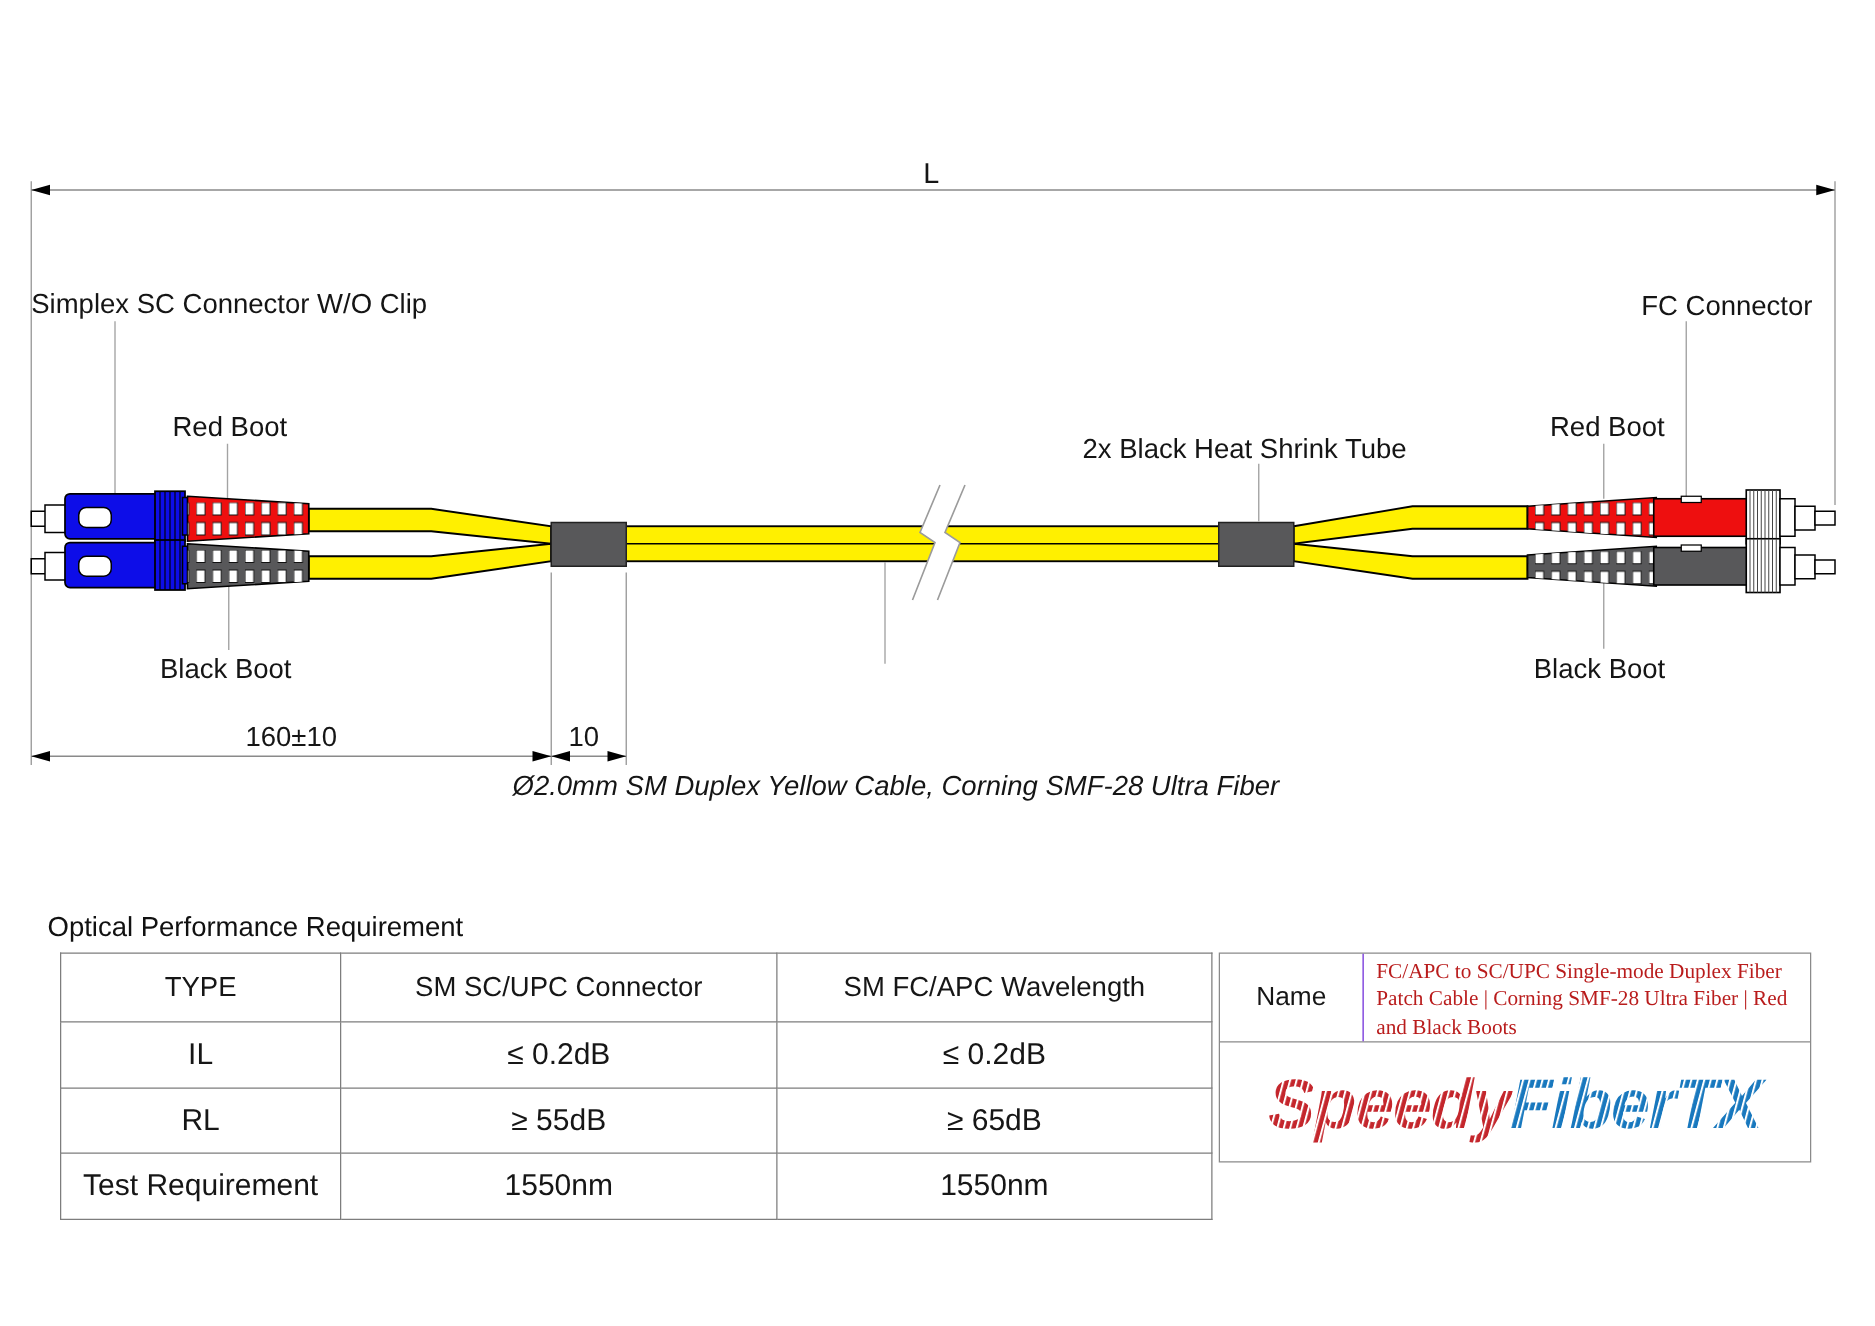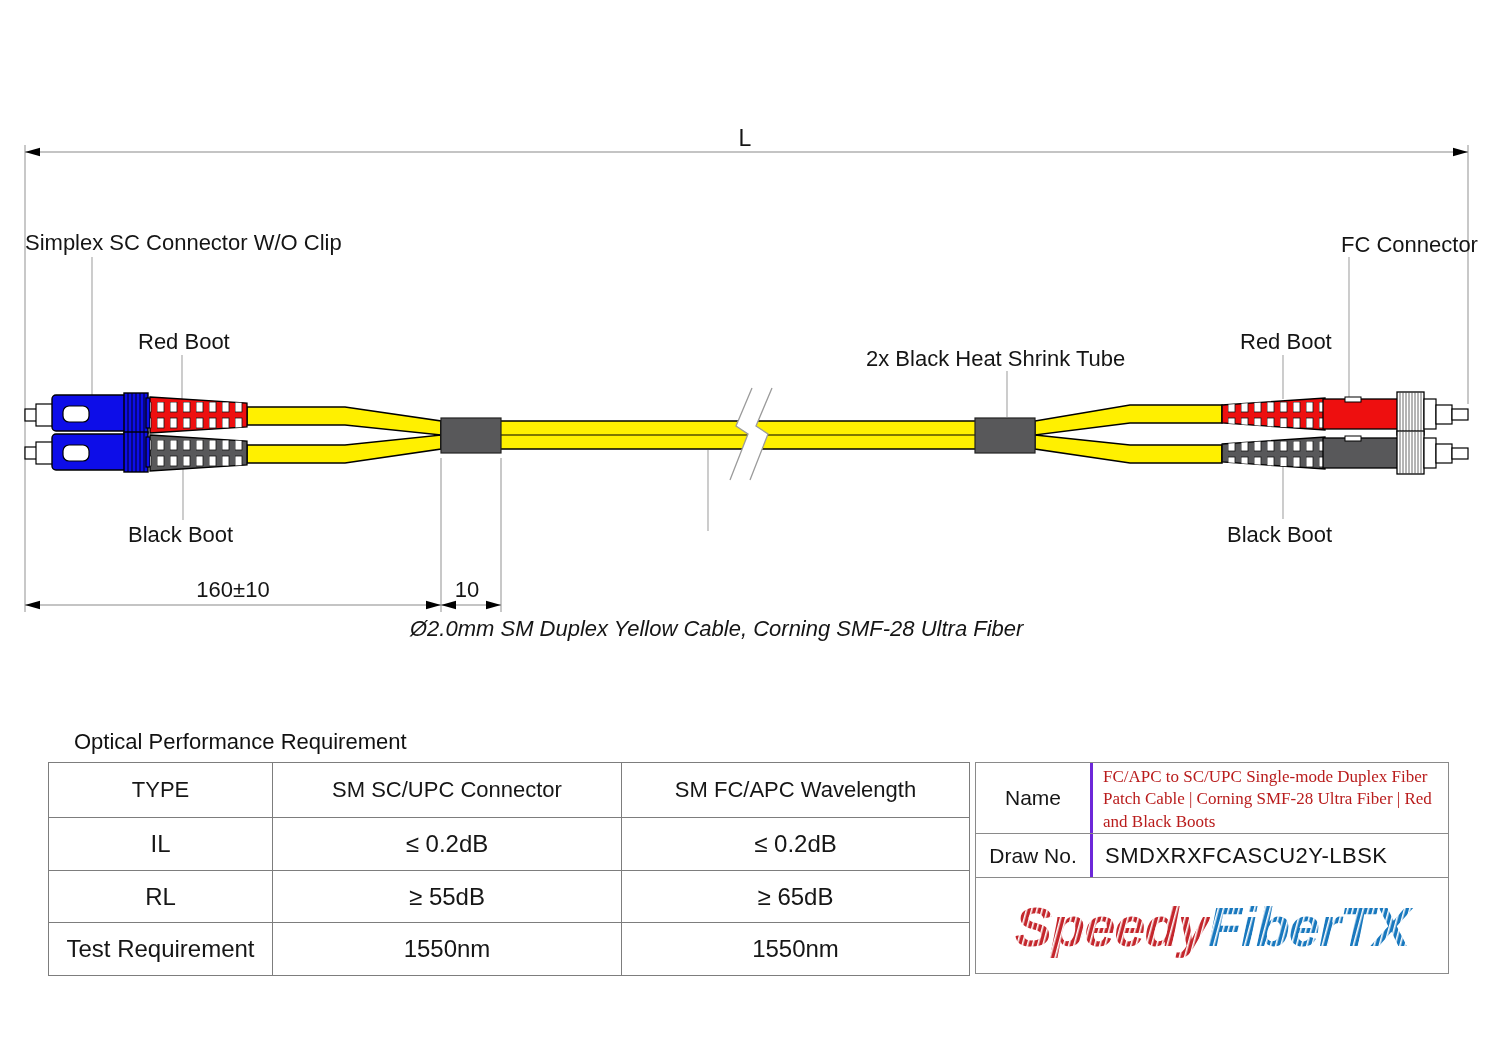--- a/index.html
+++ b/index.html
@@ -3,32 +3,32 @@
 <meta charset="utf-8">
 <style>
   html,body{margin:0;padding:0;background:#ffffff;}
   #stage{position:relative;width:1500px;height:1061px;background:#ffffff;overflow:hidden;
          font-family:"Liberation Sans",sans-serif;color:#111;}
   #diagram-svg{position:absolute;left:0;top:0;}
   .lbl{position:absolute;font-size:22px;color:#151515;white-space:nowrap;}
   .lbl.center{text-align:center;}
   #lbl-L{font-size:23px;}
   #cable-note{font-size:22px;}
-  #perf-title{position:absolute;left:38px;top:729px;font-size:22px;color:#111;margin-left:36px;}
+  #perf-title{position:absolute;left:38px;top:729px;font-size:22px;color:#111;}
   
   #perf-table{position:absolute;left:48px;top:762px;border-collapse:collapse;table-layout:fixed;width:921px;}
   #perf-table td{border:1px solid #7d7d7d;text-align:center;vertical-align:middle;
                  font-size:24px;color:#161616;padding:0;}
   #perf-table tr.hdr td{font-size:22px;}
   
   #title-block{position:absolute;left:975px;top:762px;width:472px;border:1px solid #8a8a8a;}
   .tb-row{display:flex;border-bottom:1px solid #8a8a8a;}
   .tb-row:last-child{border-bottom:none;}
   .tb-label{width:114px;display:flex;align-items:center;justify-content:center;
-            border-right:3px solid #6d28d9;font-size:21px;color:#161616;flex:none;}
+            border-right:1px solid #6d28d9;font-size:21px;color:#161616;flex:none;}
   .tb-value{flex:1;}
   #tb-name-row{height:70px;}
   #tb-name-value{font-family:"Liberation Serif",serif;font-size:17px;line-height:1.32;
                  padding:3px 6px 0 10px;color:#b91c1c;}
   #tb-draw-row{height:43px;}
   #tb-draw-value{display:flex;align-items:center;font-size:22px;padding-left:12px;
                  letter-spacing:0.5px;color:#131313;}
   #tb-logo-row{height:95px;display:flex;align-items:center;justify-content:center;}
 </style>
 </head>
@@ -202,21 +202,21 @@
       <rect x="1436" y="444" width="16" height="19" fill="#fff" stroke-width="1.2"></rect>
       <rect x="1452" y="448" width="16" height="11" fill="#fff" stroke-width="1.2"></rect>
     </g>
   </svg>
 
   <div class="lbl center" id="lbl-L" style="left:700px;top:125px;width:90px;">L</div>
   <div class="lbl" style="left:25px;top:230px;">Simplex SC Connector W/O Clip</div>
   <div class="lbl" style="left:138px;top:329px;">Red Boot</div>
   <div class="lbl" style="left:128px;top:522px;">Black Boot</div>
   <div class="lbl" style="left:866px;top:346px;">2x Black Heat Shrink Tube</div>
-  <div class="lbl" style="left:1313px;top:232px;margin-left:28px;">FC Connector</div>
+  <div class="lbl" style="left:1313px;top:232px;">FC Connector</div>
   <div class="lbl" style="left:1240px;top:329px;">Red Boot</div>
   <div class="lbl" style="left:1227px;top:522px;">Black Boot</div>
   <div class="lbl center" style="left:173px;top:577px;width:120px;">160±10</div>
   <div class="lbl center" style="left:441px;top:577px;width:52px;">10</div>
   <div class="lbl" id="cable-note" style="left:410px;top:616px;font-style:italic;">Ø2.0mm SM Duplex Yellow Cable, Corning SMF-28 Ultra Fiber</div>
 
   <div id="perf-title">Optical Performance Requirement</div>
 
   <table id="perf-table">
     <colgroup>
@@ -245,24 +245,20 @@
       <td>1550nm</td>
       <td>1550nm</td>
     </tr>
   </tbody>
     </table>
 
   <div id="title-block">
     <div class="tb-row" id="tb-name-row">
       <div class="tb-label">Name</div>
       <div class="tb-value" id="tb-name-value">FC/APC to SC/UPC Single-mode Duplex Fiber Patch Cable | Corning SMF-28 Ultra Fiber | Red and Black Boots</div>
-    </div>
-    <div class="tb-row" id="tb-draw-row">
-      <div class="tb-label">Draw No.</div>
-      <div class="tb-value" id="tb-draw-value">SMDXRXFCASCU2Y-LBSK</div>
     </div>
     <div class="tb-row" id="tb-logo-row">
       <svg width="452" height="84" viewBox="0 0 452 84">
         <defs>
           <pattern id="stripeRed" patternUnits="userSpaceOnUse" width="5" height="5" patternTransform="rotate(105)">
             <rect width="5" height="5" fill="#C4262C"></rect>
             <rect y="3.4" width="5" height="1.6" fill="#ffffff"></rect>
           </pattern>
           <pattern id="stripeBlue" patternUnits="userSpaceOnUse" width="5" height="5" patternTransform="rotate(105)">
             <rect width="5" height="5" fill="#1878BE"></rect>

